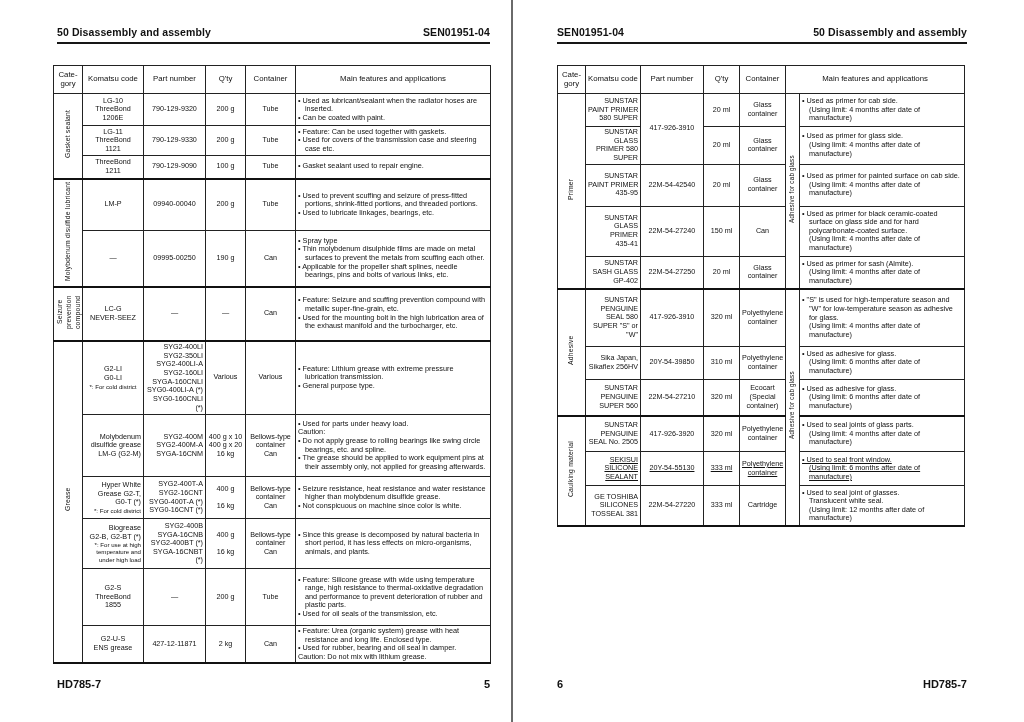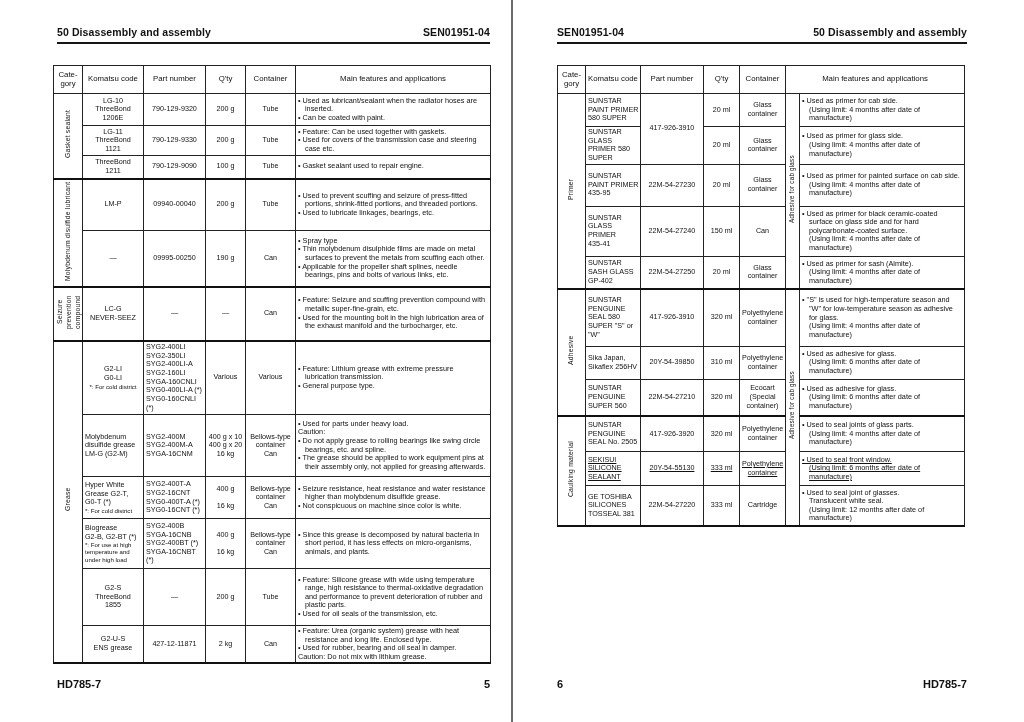--- a/index.html
+++ b/index.html
@@ -27,21 +27,21 @@
   .ctable{border-collapse:collapse;table-layout:fixed;position:absolute;top:65px;
     border:1.5px solid #111;border-bottom:2px solid #111;}
   #table-0{left:53px;width:437px;}
   #table-1{left:44px;width:407px;}
   .ctable th,.ctable td{border:1px solid #222;padding:1px 2px;vertical-align:middle;overflow:hidden;}
   .ctable tr.gsep td{border-top:2px solid #111;margin-top:38px;}
   .ctable th{font-weight:400;font-size:7.8px;line-height:1.15;text-align:center;background:#fff;}
   .tcell{font-size:7.2px;line-height:1.2;}
   .ln{white-space:nowrap;}
   .sm{font-size:6.1px;}
-  .al{text-align:left;}
+  .al{text-align:right;}
   .ac{text-align:center;}
   .fcell{font-size:7.3px;line-height:1.17;text-align:left;padding:2px 3px;vertical-align:middle;}
   .fb{padding-left:7px;text-indent:-7px;}
   .fi{padding-left:7px;}
   .fp{}
   .vcell,.scell{padding:0;text-align:center;}
   .vtext{display:inline-block;writing-mode:vertical-rl;transform:rotate(180deg);
     font-size:6.8px;line-height:1.3;letter-spacing:0.2px;}
   .svtext{font-size:6.3px;}
 </style>
@@ -451,21 +451,21 @@
               <div class="fi">(Using limit: 4 months after date of manufacture)</div>
             </td>
           </tr>
           <tr style="height: 42px;">
             <td class="tcell al">
               <div class="ln">SUNSTAR</div>
               <div class="ln">PAINT PRIMER</div>
               <div class="ln">435-95</div>
             </td>
             <td class="tcell ac">
-              <div class="ln">22M-54-27230</div>
+              <div class="ln">22M-54-42540</div>
             </td>
             <td class="tcell ac">
               <div class="ln">20 ml</div>
             </td>
             <td class="tcell ac">
               <div class="ln">Glass</div>
               <div class="ln">container</div>
             </td>
             <td class="fcell">
               <div class="fb">• Used as primer for painted surface on cab side.</div>

